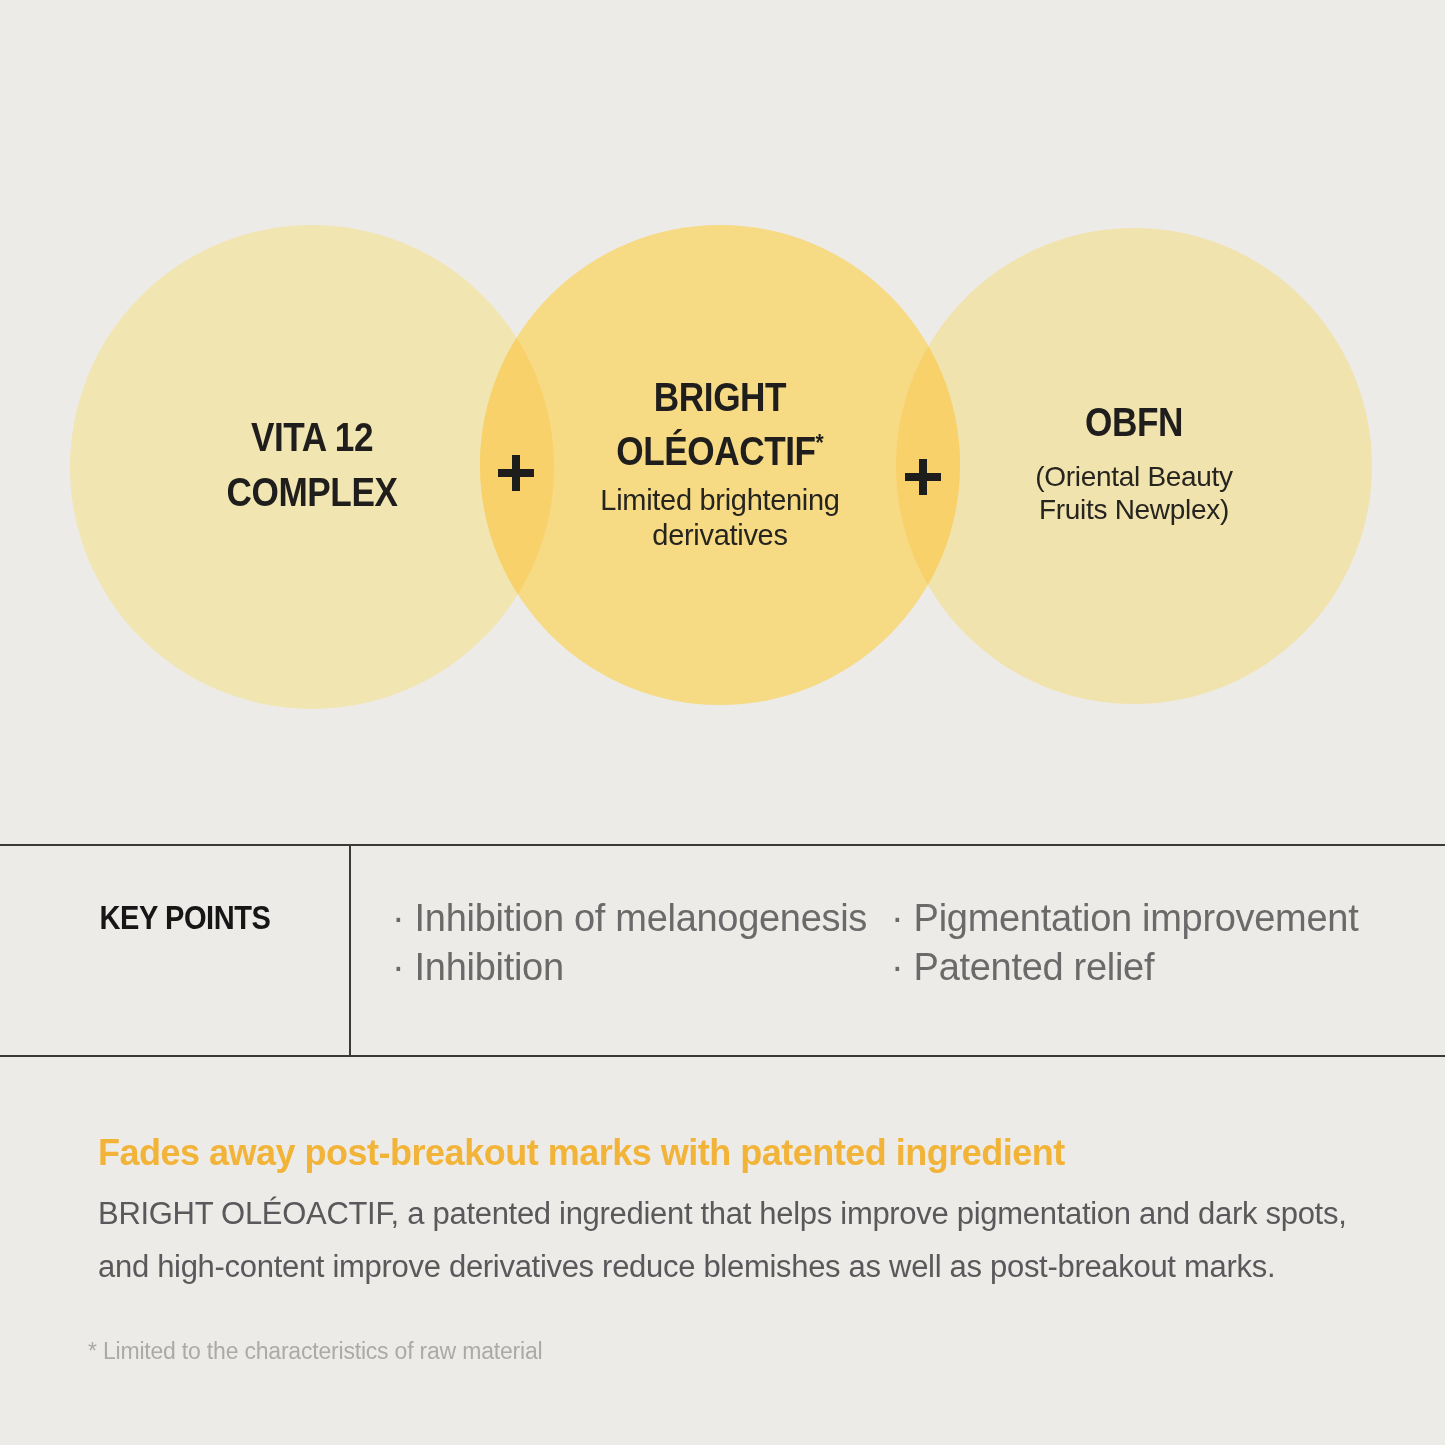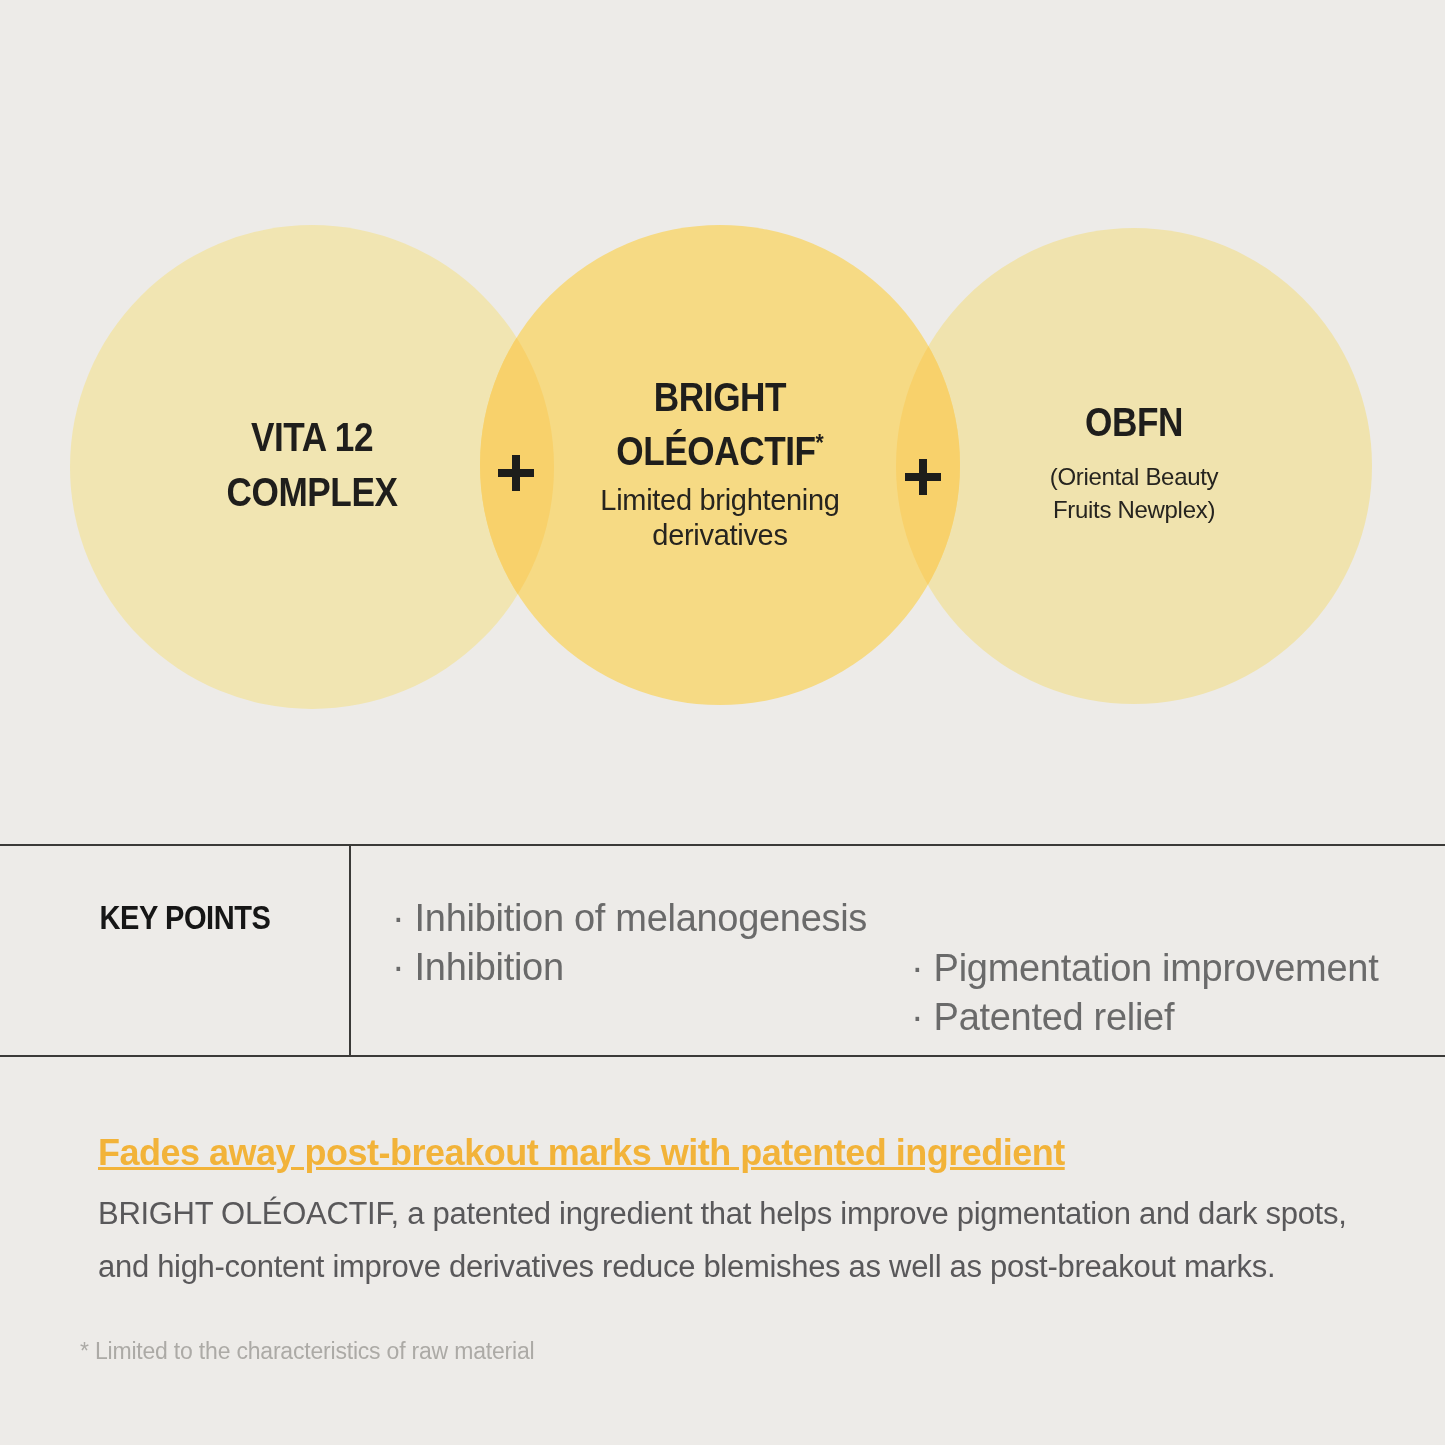--- a/index.html
+++ b/index.html
@@ -28,21 +28,21 @@
   .mt{left:555px;top:374px;width:330px;line-height:46px;}
   .rt{left:974px;top:402px;width:320px;line-height:40px;}
   .circle-title sup{font-size:24px;letter-spacing:0;}
 
   .circle-sub{
     text-align:center;
     color:#26241f;
     white-space:nowrap;
   }
   .ms{left:555px;top:483px;width:330px;font-size:29px;line-height:35px;letter-spacing:-0.3px;}
-  .rs{left:974px;top:460px;width:320px;font-size:24px;line-height:33px;letter-spacing:-0.3px;}
+  .rs{left:974px;top:460px;width:320px;font-size:28px;line-height:33px;letter-spacing:-0.3px;}
 
   
   .plus{width:36px;height:36px;}
   .p1{left:498px;top:455px;}
   .p2{left:905px;top:459px;}
   .plus .bar-h{position:absolute;left:0;top:14px;width:36px;height:8px;background:#1d1d1b;}
   .plus .bar-v{position:absolute;left:14px;top:0;width:8px;height:36px;background:#1d1d1b;}
 
   
   .line-h{left:0;width:1445px;height:2px;background:#3b3a38;}
@@ -55,35 +55,35 @@
     font-size:33px;font-weight:bold;color:#161616;
     letter-spacing:-0.5px;
     transform:scaleX(0.88);transform-origin:50% 50%;
     white-space:nowrap;
   }
   .kp-col{
     font-size:38px;color:#6a6a6a;line-height:49px;
     letter-spacing:-0.3px;white-space:nowrap;
   }
   .kp-c1{left:392px;top:894px;}
-  .kp-c2{left:891px;top:944px;margin-left:20px;}
+  .kp-c2{left:891px;top:894px;}
 
   
   .detail-heading{
     left:98px;top:1132px;
     font-size:36px;font-weight:bold;color:#f2b339;
-    letter-spacing:-0.5px;white-space:nowrap;text-decoration:underline;
+    letter-spacing:-0.5px;white-space:nowrap;
   }
   .detail-body{
     left:98px;top:1187px;
     font-size:31px;color:#59585a;line-height:53px;
     letter-spacing:-0.3px;white-space:nowrap;
   }
   .footnote{
-    left:80px;top:1338px;
+    left:88px;top:1338px;
     font-size:23px;color:#acaaa6;
     letter-spacing:-0.2px;white-space:nowrap;
   }
 </style>
 </head>
 <body>
 
 <div class="canvas">
 
   <svg class="abs" style="left:0;top:0;" width="1445" height="845" viewBox="0 0 1445 845">

